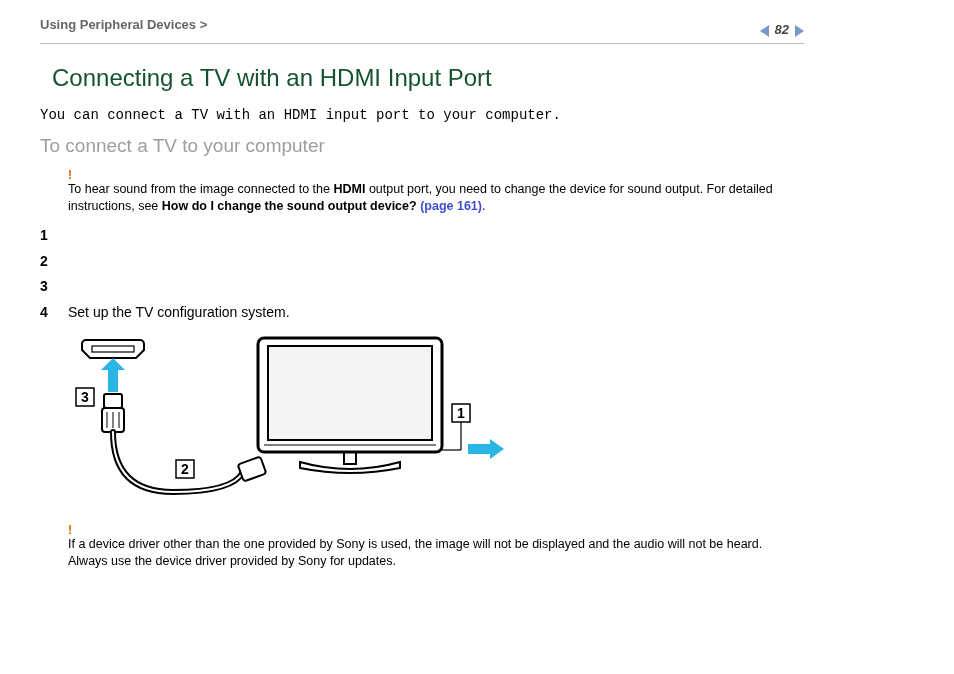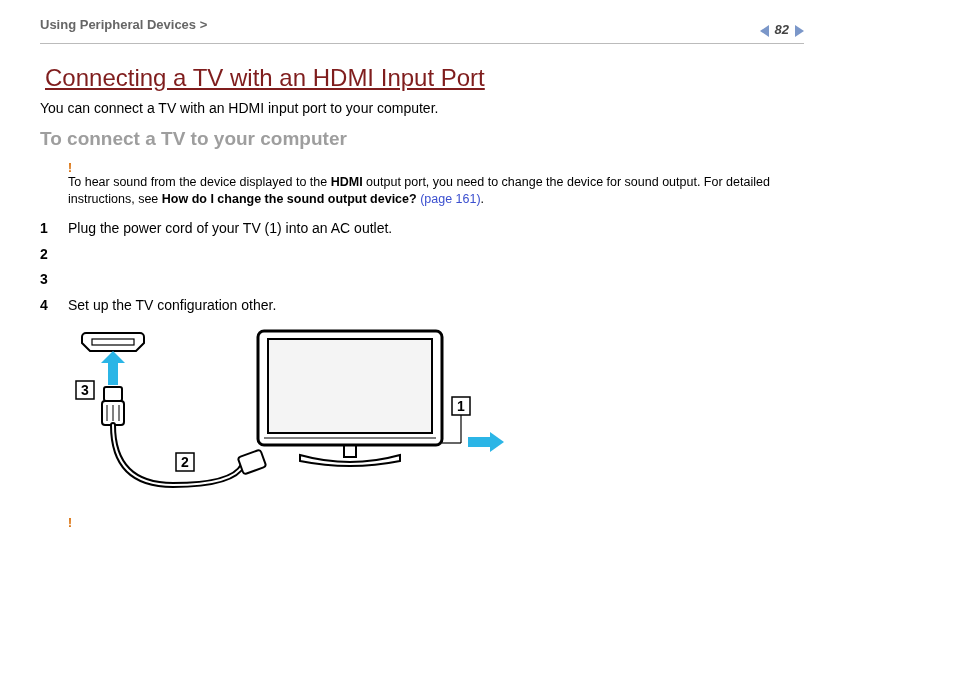--- a/index.html
+++ b/index.html
@@ -53,50 +53,50 @@
     font-size: 13px;
     font-weight: 700;
     font-style: italic;
     color: #444;
   }
 
   
   h1.title {
     font-size: 24px;
     font-weight: 400;
-    color: #7f1d1d;
-    margin: 20px 0 8px 5px;
-    text-decoration: underline;
+    color: #14532d;
+    margin: 20px 0 8px 12px;
   }
   p.intro {
     font-size: 14px;
-    margin: 8px 0 12px 0;
+    margin: 15px 0 12px 0;
+    font-family: Liberation Mono, monospace;
   }
   h2.subtitle {
     font-size: 19px;
-    font-weight: 700;
+    font-weight: 400;
     color: #9e9e9e;
     margin: 0 0 10px 0;
   }
 
   
   .note {
     font-size: 12.5px;
     margin: 0 0 10px 28px;
     line-height: 1.35;
   }
   .note .bang {
     color: #d86a00;
     font-weight: 700;
     display: block;
     margin-bottom: -2px;
     font-size: 12px;
   }
   .note strong { font-weight: 700; }
-  .linkish { color: #3b4fcf; font-weight: 400; }
+  .linkish { color: #3b4fcf; font-weight: 700; }
 
   
   ol.steps {
     list-style: none;
     padding: 0;
     margin: 0 0 8px 0;
     font-size: 14px;
   }
   ol.steps li {
     display: flex;
@@ -131,37 +131,36 @@
       <div class="tri tri-right"></div>
     </div>
   </div>
 
   <h1 class="title">Connecting a TV with an HDMI Input Port</h1>
   <p class="intro">You can connect a TV with an HDMI input port to your computer.</p>
   <h2 class="subtitle">To connect a TV to your computer</h2>
 
   <div class="note">
     <span class="bang">!</span>
-    <span>To hear sound from the device displayed to the </span><strong>HDMI</strong><span> output port, you need to change the device for sound output. For detailed instructions, see </span><strong>How do I change the sound output device? </strong><span class="linkish">(page 161)</span><span>.</span>
+    <span>To hear sound from the image connected to the </span><strong>HDMI</strong><span> output port, you need to change the device for sound output. For detailed instructions, see </span><strong>How do I change the sound output device? </strong><span class="linkish">(page 161)</span><span>.</span>
   </div>
 
   <ol class="steps">
     <li>
       <span class="num">1</span>
-      <span class="txt">Plug the power cord of your TV (1) into an AC outlet.</span>
     </li>
     <li>
       <span class="num">2</span>
     </li>
     <li>
       <span class="num">3</span>
     </li>
     <li>
       <span class="num">4</span>
-      <span class="txt">Set up the TV configuration other.</span>
+      <span class="txt">Set up the TV configuration system.</span>
     </li>
   </ol>
 
   <div class="diagram">
     <svg width="440" height="180" viewBox="0 0 440 180">
 
       <g>
         <path d="M18 8 h54 a4 4 0 0 1 4 4 v6 l-8 8 h-46 l-8 -8 v-6 a4 4 0 0 1 4 -4 z" fill="#fff" stroke="#000" stroke-width="2"></path>
         <rect x="24" y="14" width="42" height="6" fill="none" stroke="#000" stroke-width="1.2"></rect>
       </g>
@@ -217,15 +216,16 @@
 
       <g>
         <rect x="400" y="112" width="22" height="10" fill="#2bb5e6"></rect>
         <polygon points="422,107 422,127 436,117" fill="#2bb5e6"></polygon>
       </g>
     </svg>
   </div>
 
   <div class="note">
     <span class="bang">!</span>
+    <span>If a device driver other than the one provided by Sony is used, the image will not be displayed and the audio will not be heard. Always use the device driver provided by Sony for updates.</span>
   </div>
 
 </div>
 
 </body></html>

